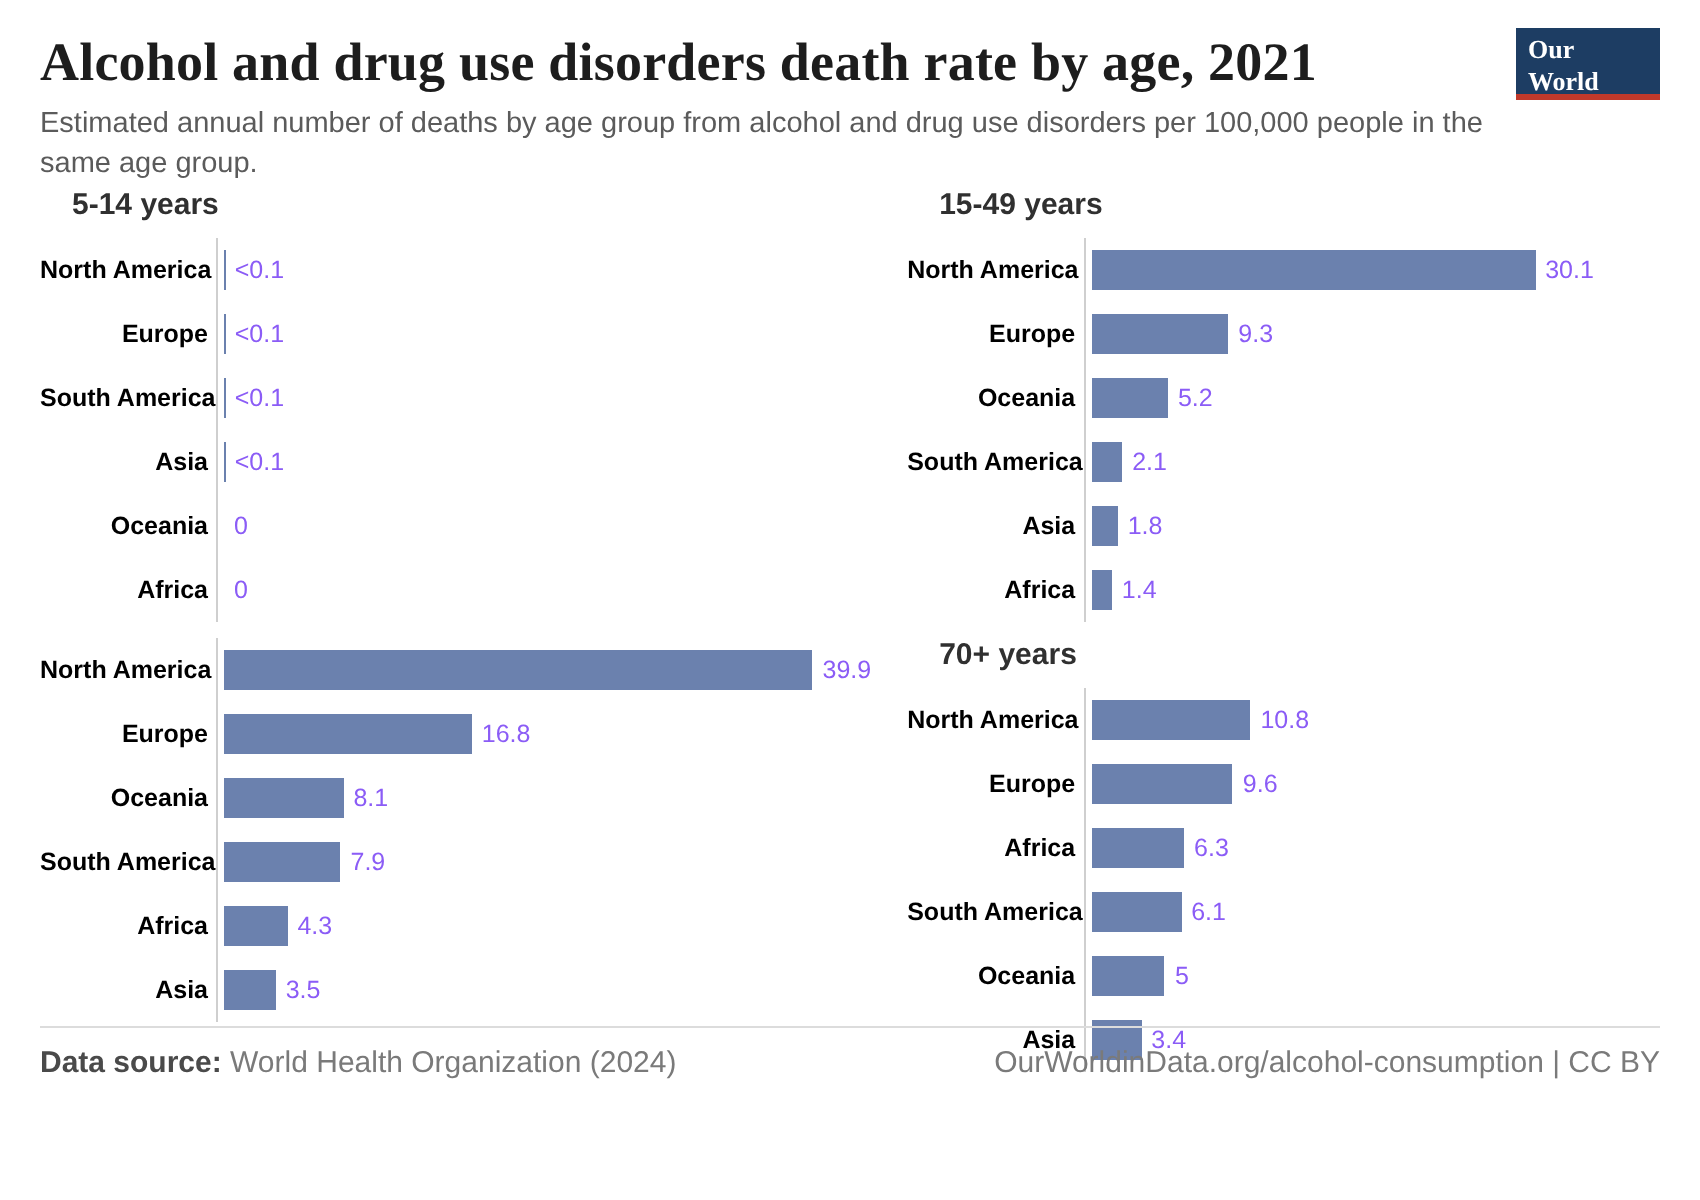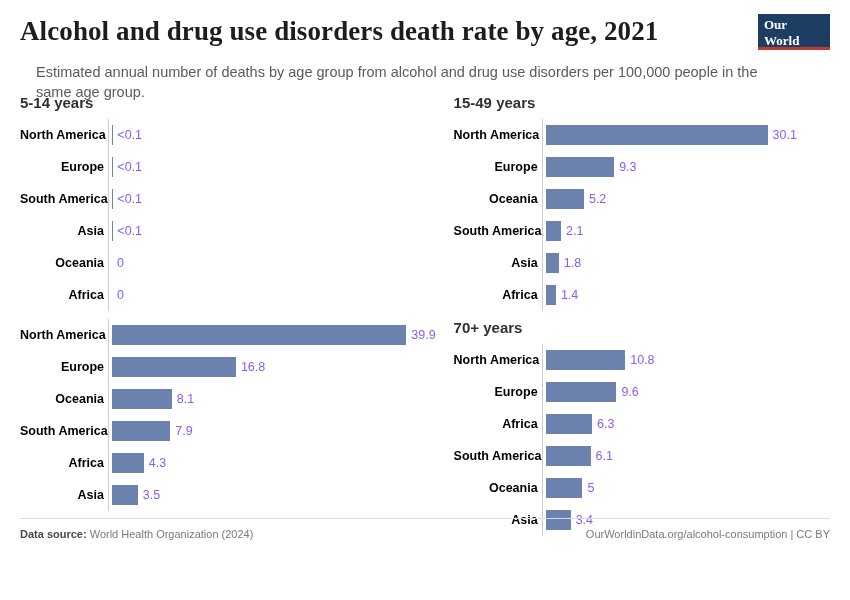--- a/index.html
+++ b/index.html
@@ -32,21 +32,21 @@
     color: #1d1d1d;
     letter-spacing: 0.1px;
     margin: 0 0 6px 0;
     line-height: 1.15;
   }
   .subtitle {
     font-size: 14.5px;
     color: #5b5b5b;
     line-height: 1.35;
     max-width: 735px;
-    margin: 16px;
+    margin: 0;
   }
   .owid-logo {
     position: absolute;
     top: -2px;
     right: 0;
     width: 72px;
     height: 36px;
     background: #1d3d63;
     color: #ffffff;
     font-family: "Liberation Serif", serif;
@@ -72,21 +72,21 @@
     column-gap: 18px;
     row-gap: 8px;
   }
   .panel {
     position: relative;
   }
   .panel-title {
     font-size: 15px;
     font-weight: 700;
     color: #303030;
-    margin: 0 0 8px 0;
+    margin: 0 0 8px 16px;
   }
   .rows {
     position: relative;
   }
   
   .rows::before {
     content: "";
     position: absolute;
     left: 88px;
     top: 0;
@@ -134,21 +134,21 @@
   .footer {
     position: absolute;
     left: 20px;
     right: 20px;
     bottom: 12px;
     border-top: 1px solid #dcdcdc;
     padding-top: 9px;
     display: flex;
     justify-content: space-between;
     align-items: flex-start;
-    font-size: 11px;
+    font-size: 15px;
     color: #7a7a7a;
   }
   .footer .src-label {
     font-weight: 700;
     color: #4a4a4a;
   }
   .footer .src-text { color: #7a7a7a; }
   .footer-right { color: #7a7a7a; }
 </style>
 </head>

